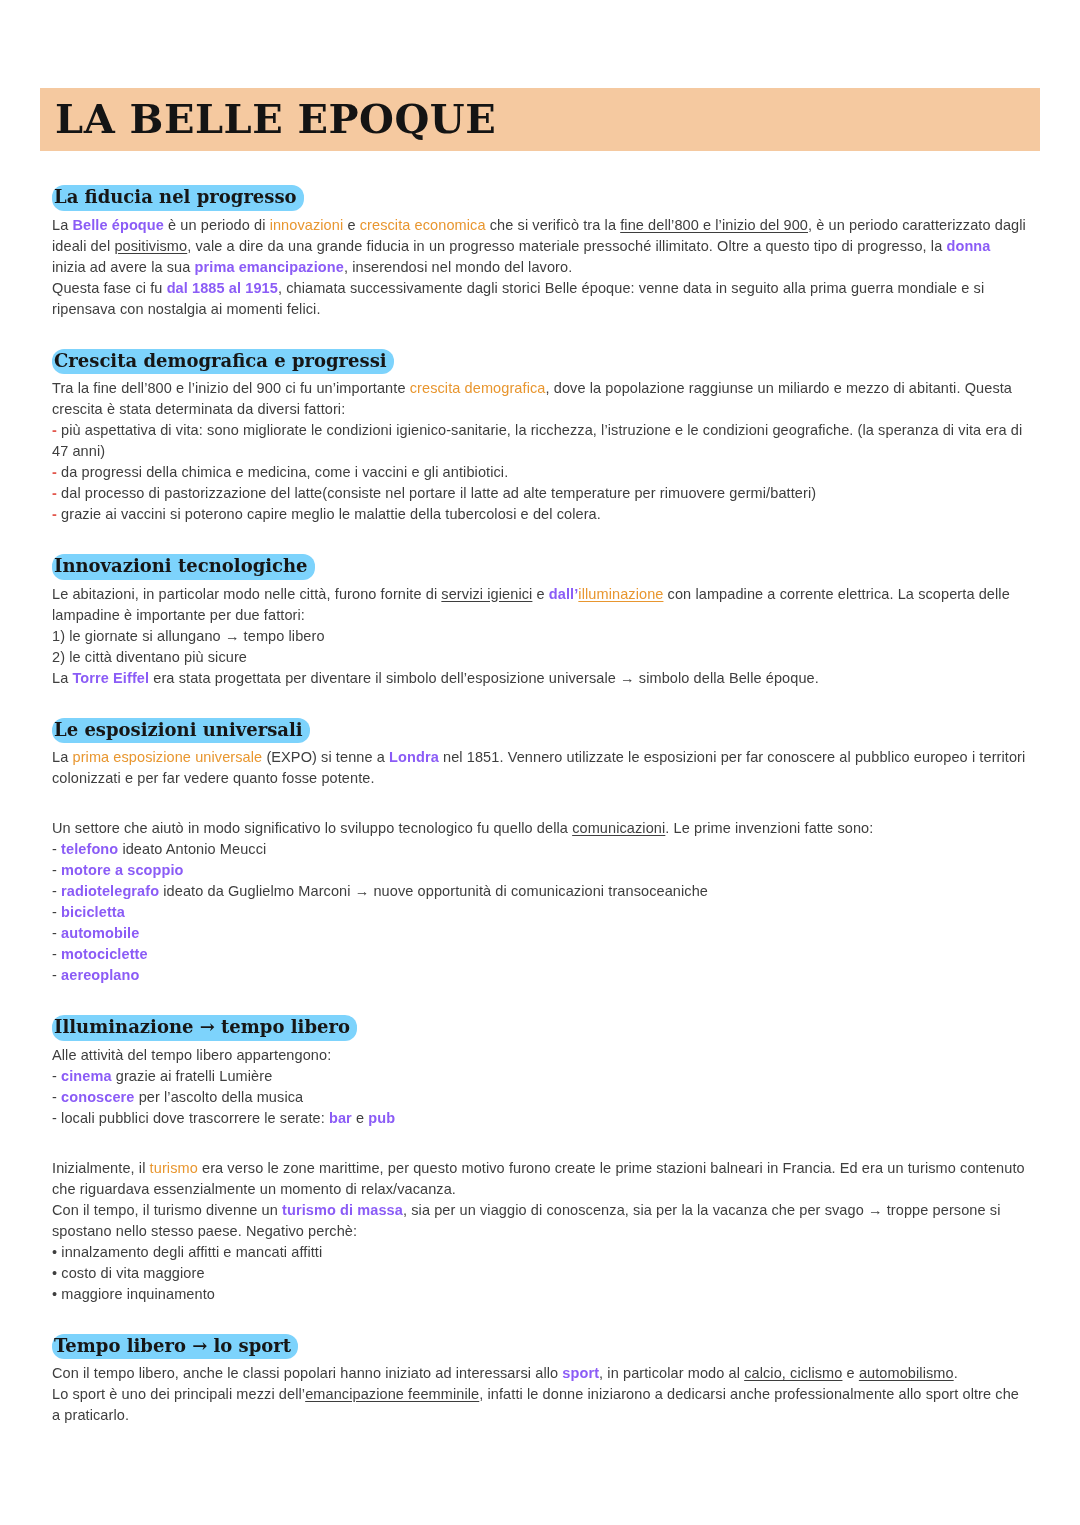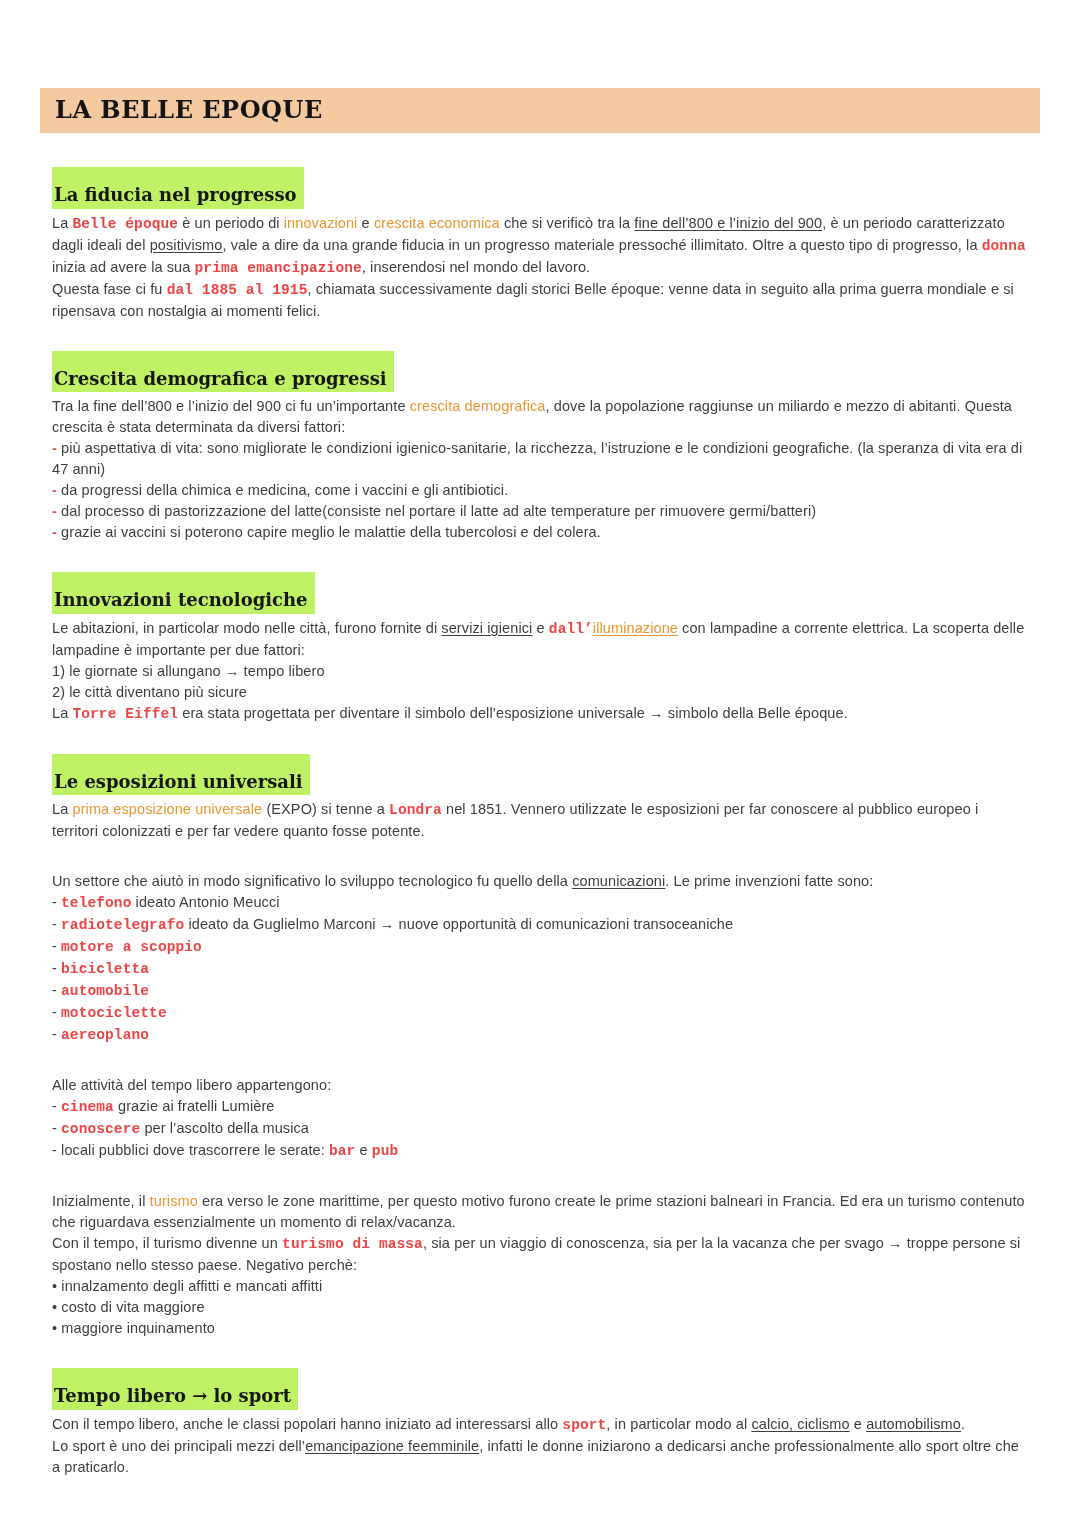--- a/index.html
+++ b/index.html
@@ -17,46 +17,47 @@
   }
   .banner {
     margin: 0 40px 34px 40px;
     background: #F5C9A0;
     padding: 9px 15px 10px;
   }
   .banner h1 {
     margin: 0;
     font-family: "DejaVu Serif", serif;
     font-weight: bold;
-    font-size: 24px;
+    font-size: 40px;
     line-height: 1.1;
     color: #141414;
     letter-spacing: 0.5px;
   }
   .content { margin: 0 52px; }
   .doc-section { margin-top: 29px; }
   .doc-section:first-child { margin-top: 0; }
   .sec-h {
     display: inline-block;
     margin: 0 0 4px;
     font-family: "DejaVu Serif", serif;
     font-weight: bold;
     font-size: 18px;
     line-height: 1.25;
     color: #161616;
-    background: #bef264;
-    padding: 17px 7px 2px 2px;
+    background: #7dd3fc;
+    padding: 1px 7px 2px 2px;
+    border-radius: 12px;
   }
   .sec-body { max-width: 976px; }
   .para {
     font-size: 14.5px;
     line-height: 21px;
     letter-spacing: 0.1px;
   }
-  .rn-b { font-weight: bold; color: #ef4444; font-family: Liberation Mono, monospace; }
+  .rn-b { font-weight: bold; color: #8b5cf6; }
   .rn-o { color: #E8962F; font-weight: normal; }
   .rn-u { text-decoration: underline; text-underline-offset: 2px; }
   .rn-r { color: #E2574C; font-weight: bold; }
 </style>
 </head>
 <body>
 
 <div class="page">
 
   <header class="banner">
@@ -98,30 +99,31 @@
       <h2 class="sec-h">Le esposizioni universali</h2>
       <div class="sec-body">
           <div class="para"><span>La </span><span class="rn-o">prima esposizione universale</span><span> (EXPO) si tenne a </span><span class="rn-b">Londra</span><span> nel 1851. Vennero utilizzate le esposizioni per far conoscere al pubblico europeo i territori colonizzati e per far vedere quanto fosse potente.</span></div>
         </div>
     </section>
 
     <section class="doc-section">
       <div class="sec-body">
           <div class="para"><span>Un settore che aiutò in modo significativo lo sviluppo tecnologico fu quello della </span><span class="rn-u">comunicazioni</span><span>. Le prime invenzioni fatte sono:</span></div>
           <div class="para"><span>- </span><span class="rn-b">telefono</span><span> ideato Antonio Meucci</span></div>
+          <div class="para"><span>- </span><span class="rn-b">motore a scoppio</span></div>
           <div class="para"><span>- </span><span class="rn-b">radiotelegrafo</span><span> ideato da Guglielmo Marconi → nuove opportunità di comunicazioni transoceaniche</span></div>
-          <div class="para"><span>- </span><span class="rn-b">motore a scoppio</span></div>
           <div class="para"><span>- </span><span class="rn-b">bicicletta</span></div>
           <div class="para"><span>- </span><span class="rn-b">automobile</span></div>
           <div class="para"><span>- </span><span class="rn-b">motociclette</span></div>
           <div class="para"><span>- </span><span class="rn-b">aereoplano</span></div>
         </div>
     </section>
 
     <section class="doc-section">
+      <h2 class="sec-h">Illuminazione → tempo libero</h2>
       <div class="sec-body">
           <div class="para"><span>Alle attività del tempo libero appartengono:</span></div>
           <div class="para"><span>- </span><span class="rn-b">cinema</span><span> grazie ai fratelli Lumière</span></div>
           <div class="para"><span>- </span><span class="rn-b">conoscere</span><span> per l’ascolto della musica</span></div>
           <div class="para"><span>- locali pubblici dove trascorrere le serate: </span><span class="rn-b">bar</span><span> e </span><span class="rn-b">pub</span></div>
         </div>
     </section>
 
     <section class="doc-section">
       <div class="sec-body">

